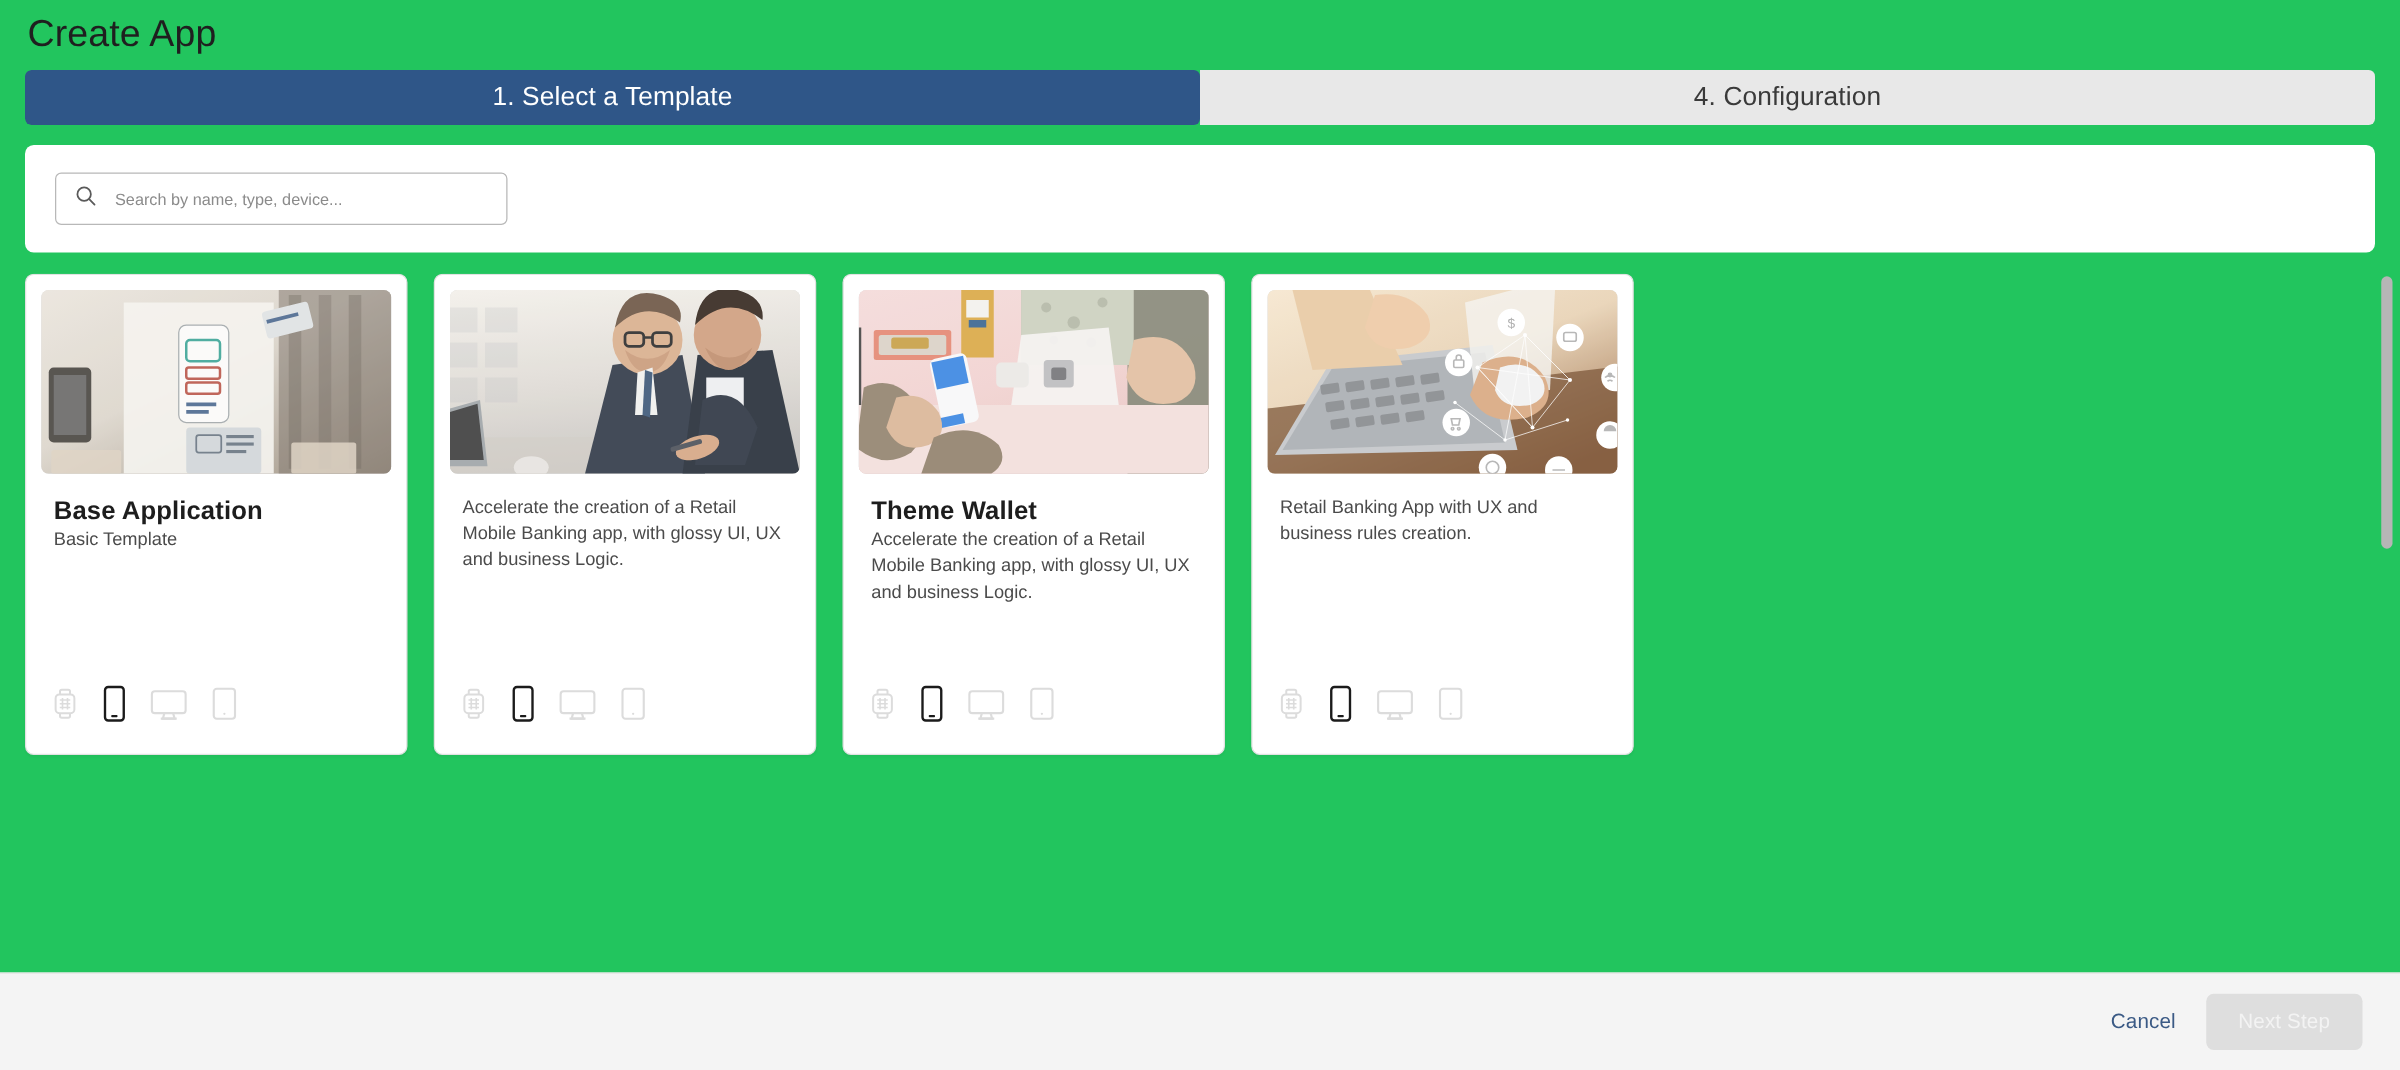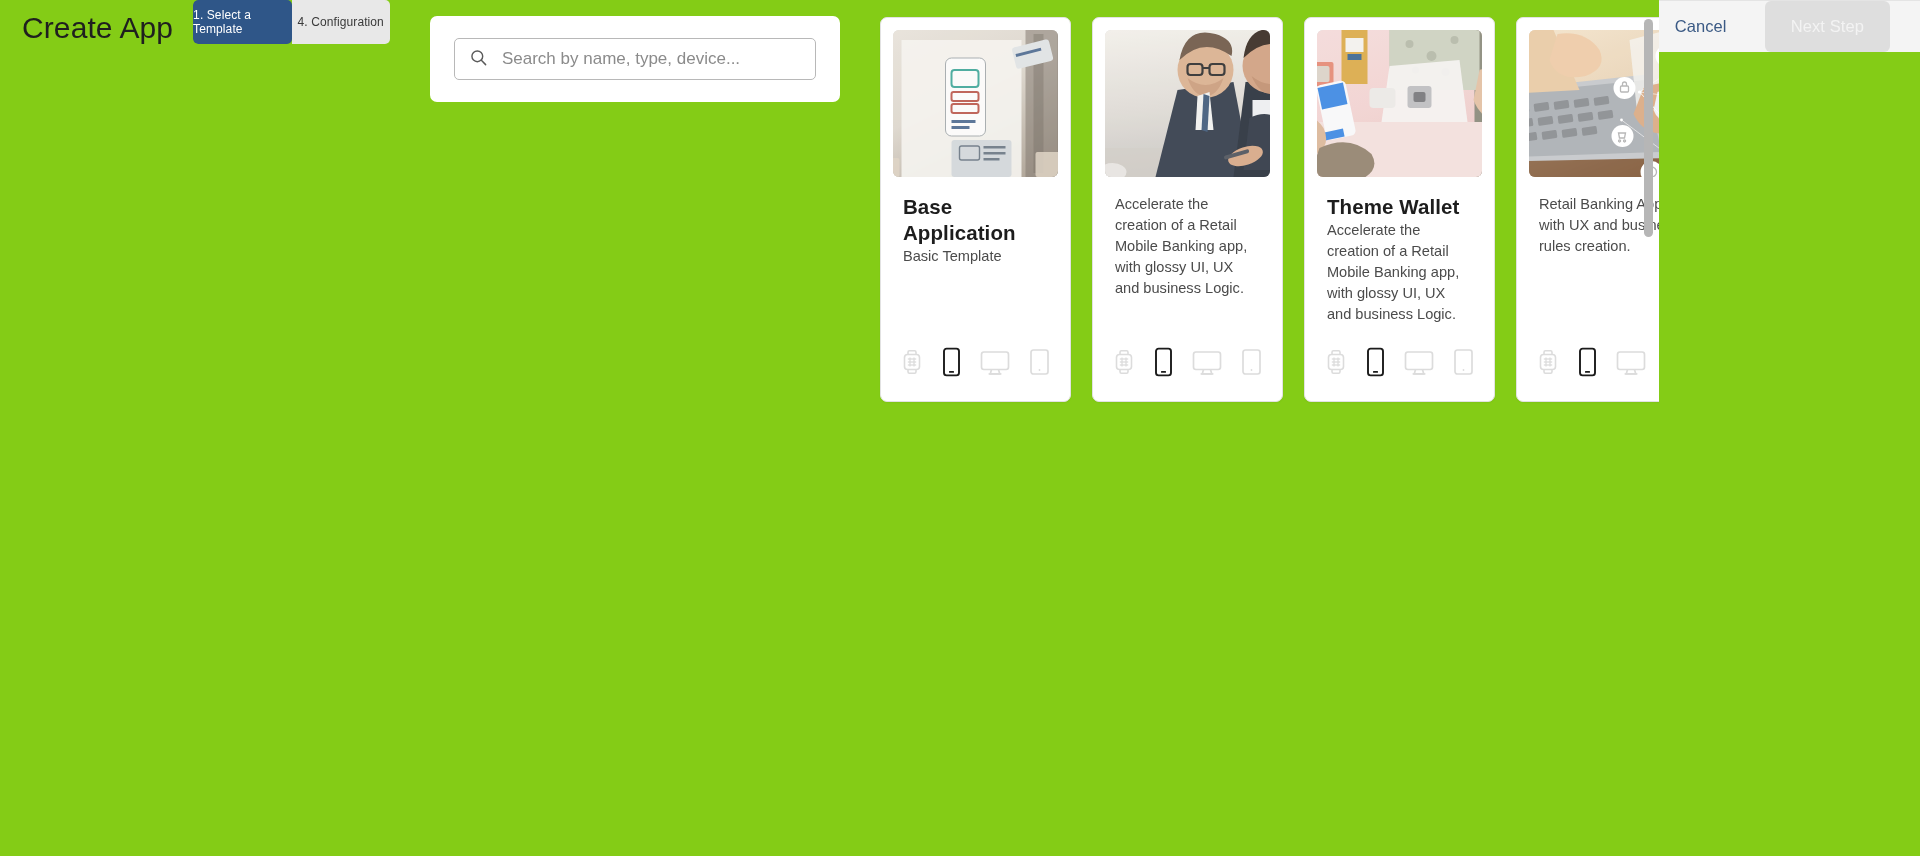--- a/index.html
+++ b/index.html
@@ -9,23 +9,23 @@
     overflow: hidden;
     background: #f4f4f4;
     font-family: "Liberation Sans", sans-serif;
     -webkit-font-smoothing: antialiased;
   }
 
   .page {
     position: relative;
     width: 1920px;
     height: 856px;
-    background: #84cc16;
-    display: flex;
-    flex-direction: row;
+    background: #22c55e;
+    display: flex;
+    flex-direction: column;
   }
 
   
   .header {
     padding: 8px 0 0 22px;
     height: 56px;
     flex: 0 0 auto;
   }
   .page-title {
     font-size: 30px;
@@ -42,21 +42,21 @@
     display: flex;
     border-radius: 5px;
     overflow: hidden;
     flex: 0 0 auto;
   }
   .tab {
     flex: 1 1 0;
     display: flex;
     align-items: center;
     justify-content: center;
-    font-size: 12px;
+    font-size: 21px;
     background: #e8e8e8;
     color: #3a3a3a;
     cursor: pointer;
     user-select: none;
     letter-spacing: 0.1px;
   }
   .tab.active {
     background: #2f5688;
     color: #ffffff;
     border-radius: 5px;
@@ -81,21 +81,21 @@
     border-radius: 5px;
     display: flex;
     align-items: center;
     padding: 0 10px 0 14px;
     background: #fff;
   }
   .search-box svg { flex: 0 0 auto; }
   .search-input {
     border: none;
     outline: none;
-    font-size: 17px;
+    font-size: 13px;
     color: #4a4a4a;
     background: transparent;
     margin-left: 12px;
     width: 100%;
     font-family: "Liberation Sans", sans-serif;
   }
   .search-input::placeholder { color: #8b8b8b; }
 
   
   .scroll-region {
@@ -174,27 +174,28 @@
     width: 9px;
     height: 218px;
     border-radius: 6px;
     background: #b6b6b6;
     cursor: pointer;
   }
 
   
   .footer {
     flex: 0 0 auto;
-    height: 52px;
+    height: 78px;
     background: #f4f4f4;
     border-top: 1px solid #e4e4e4;
     display: flex;
+    align-items: center;
     justify-content: flex-end;
     padding-right: 30px;
-    gap: 22px;
+    gap: 8px;
   }
   .btn-cancel {
     background: transparent;
     border: none;
     color: #3b5a85;
     font-size: 16.5px;
     cursor: pointer;
     padding: 10px 16px;
     font-family: "Liberation Sans", sans-serif;
     letter-spacing: 0.1px;

